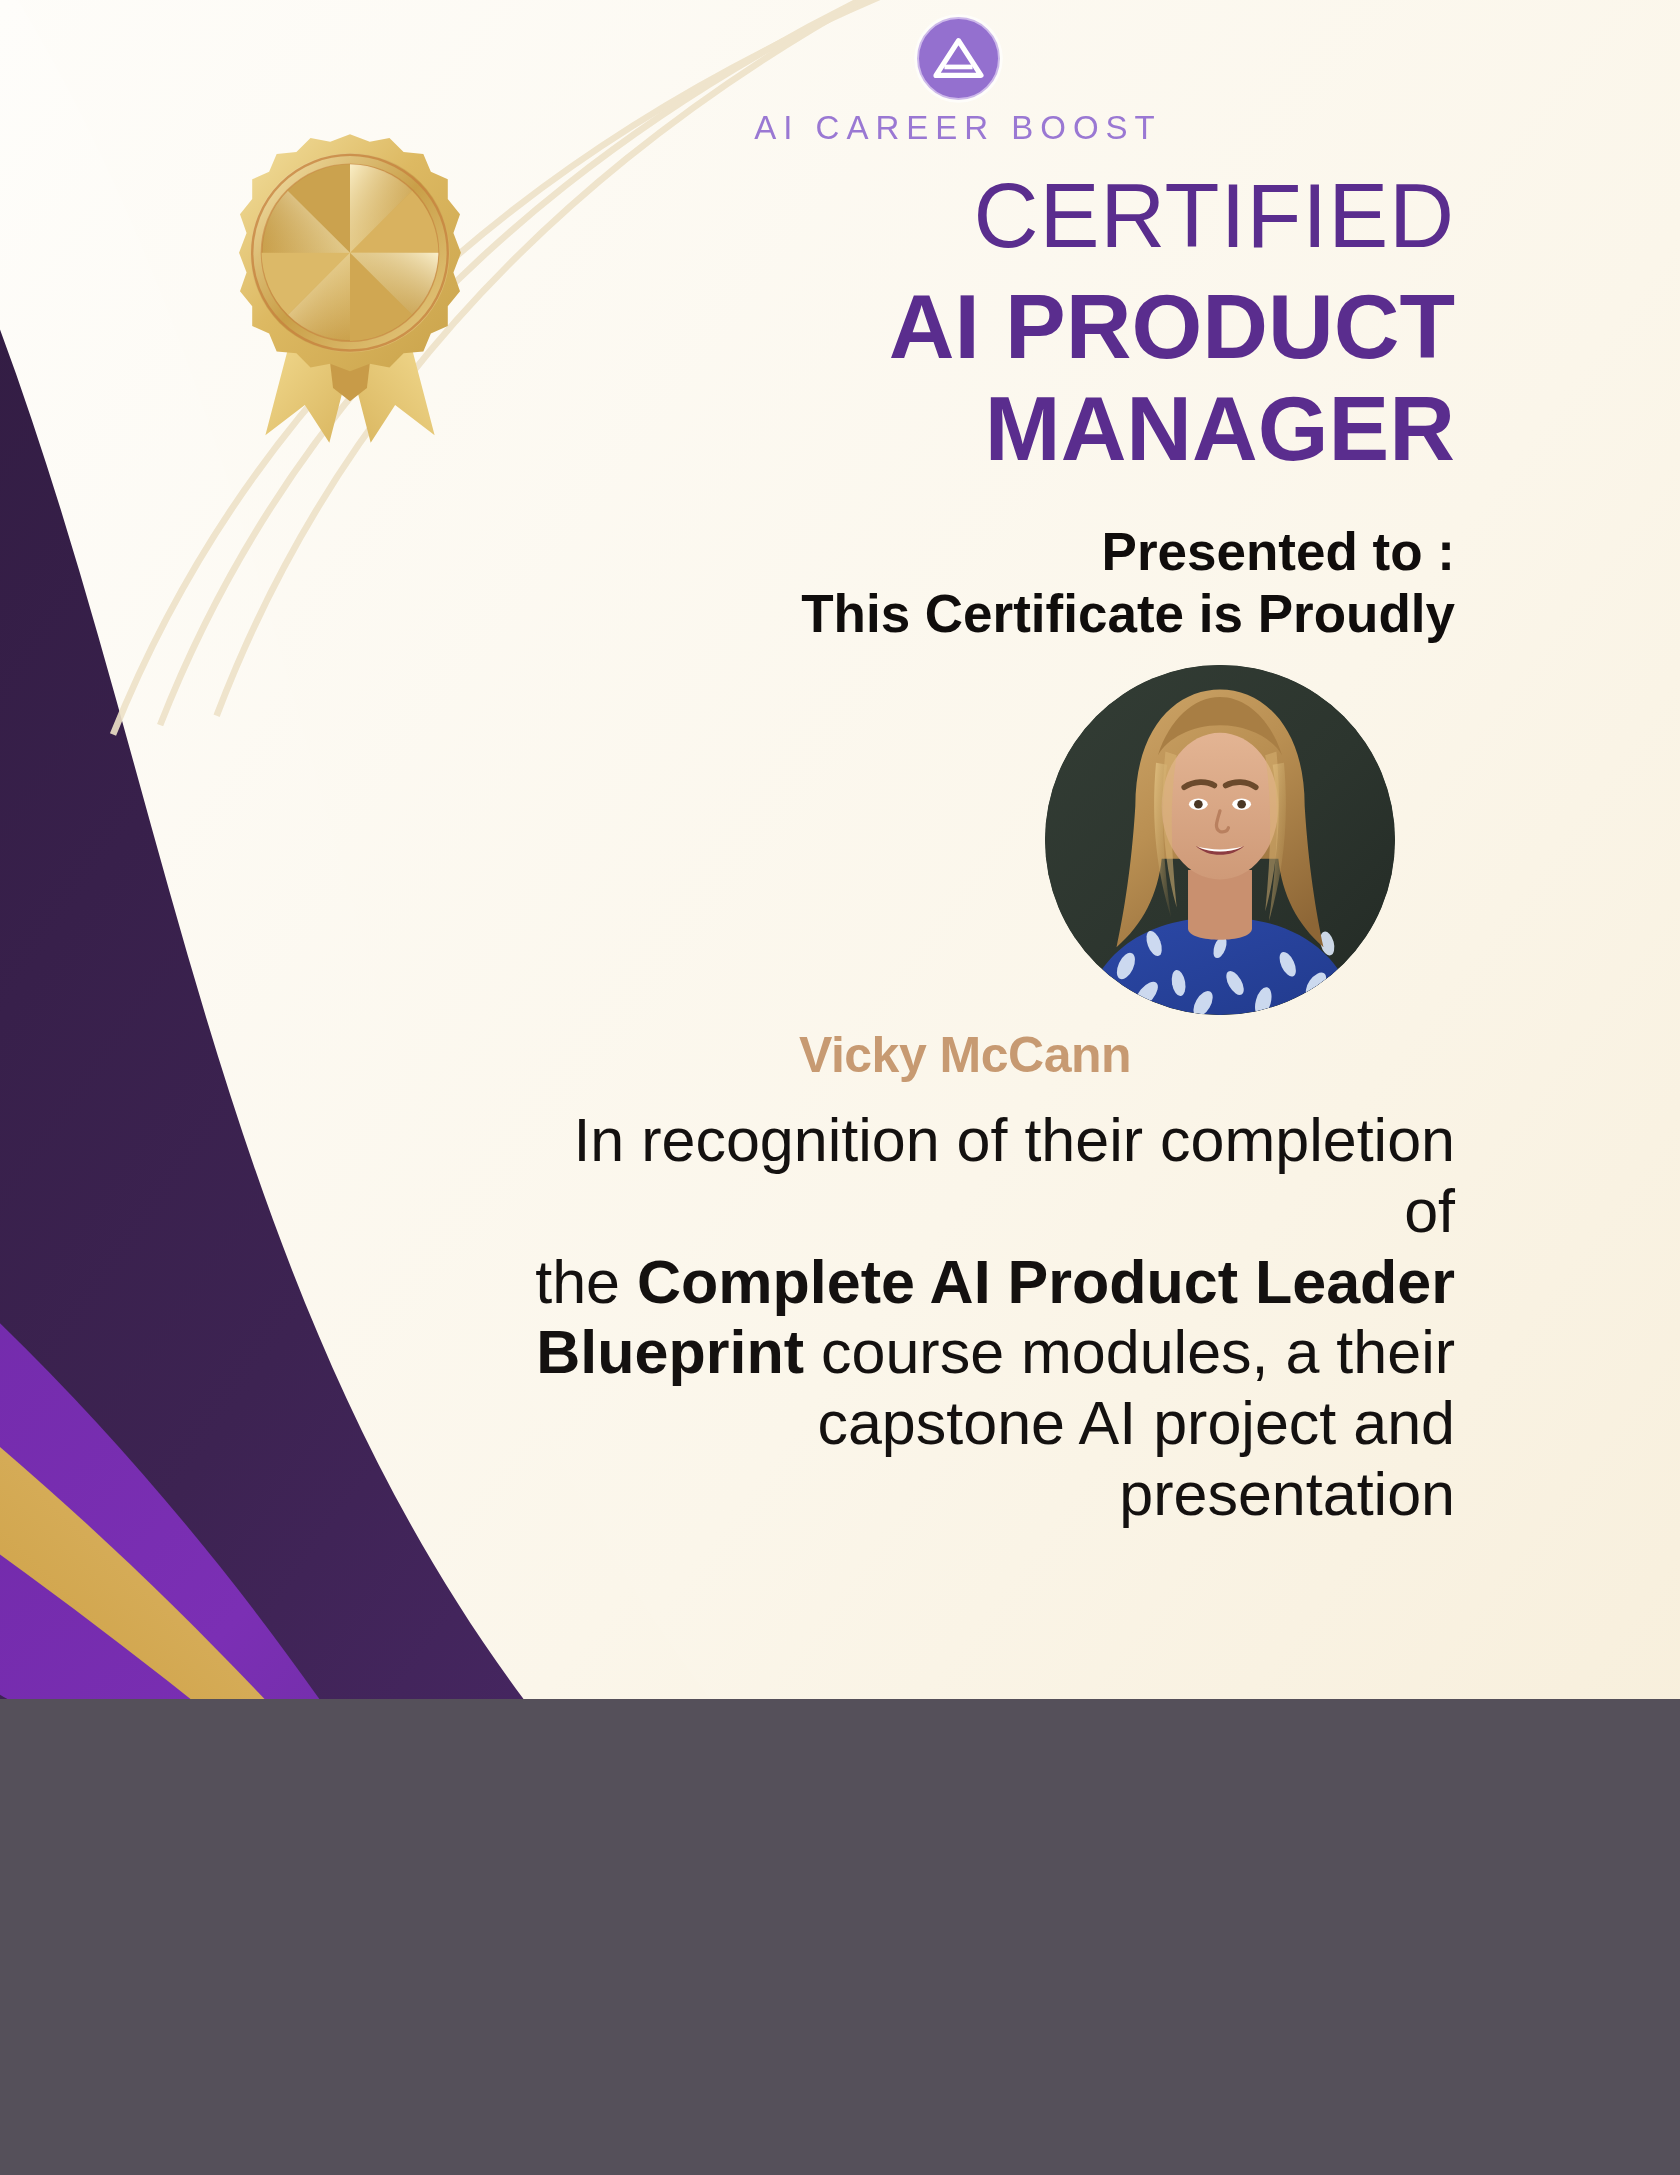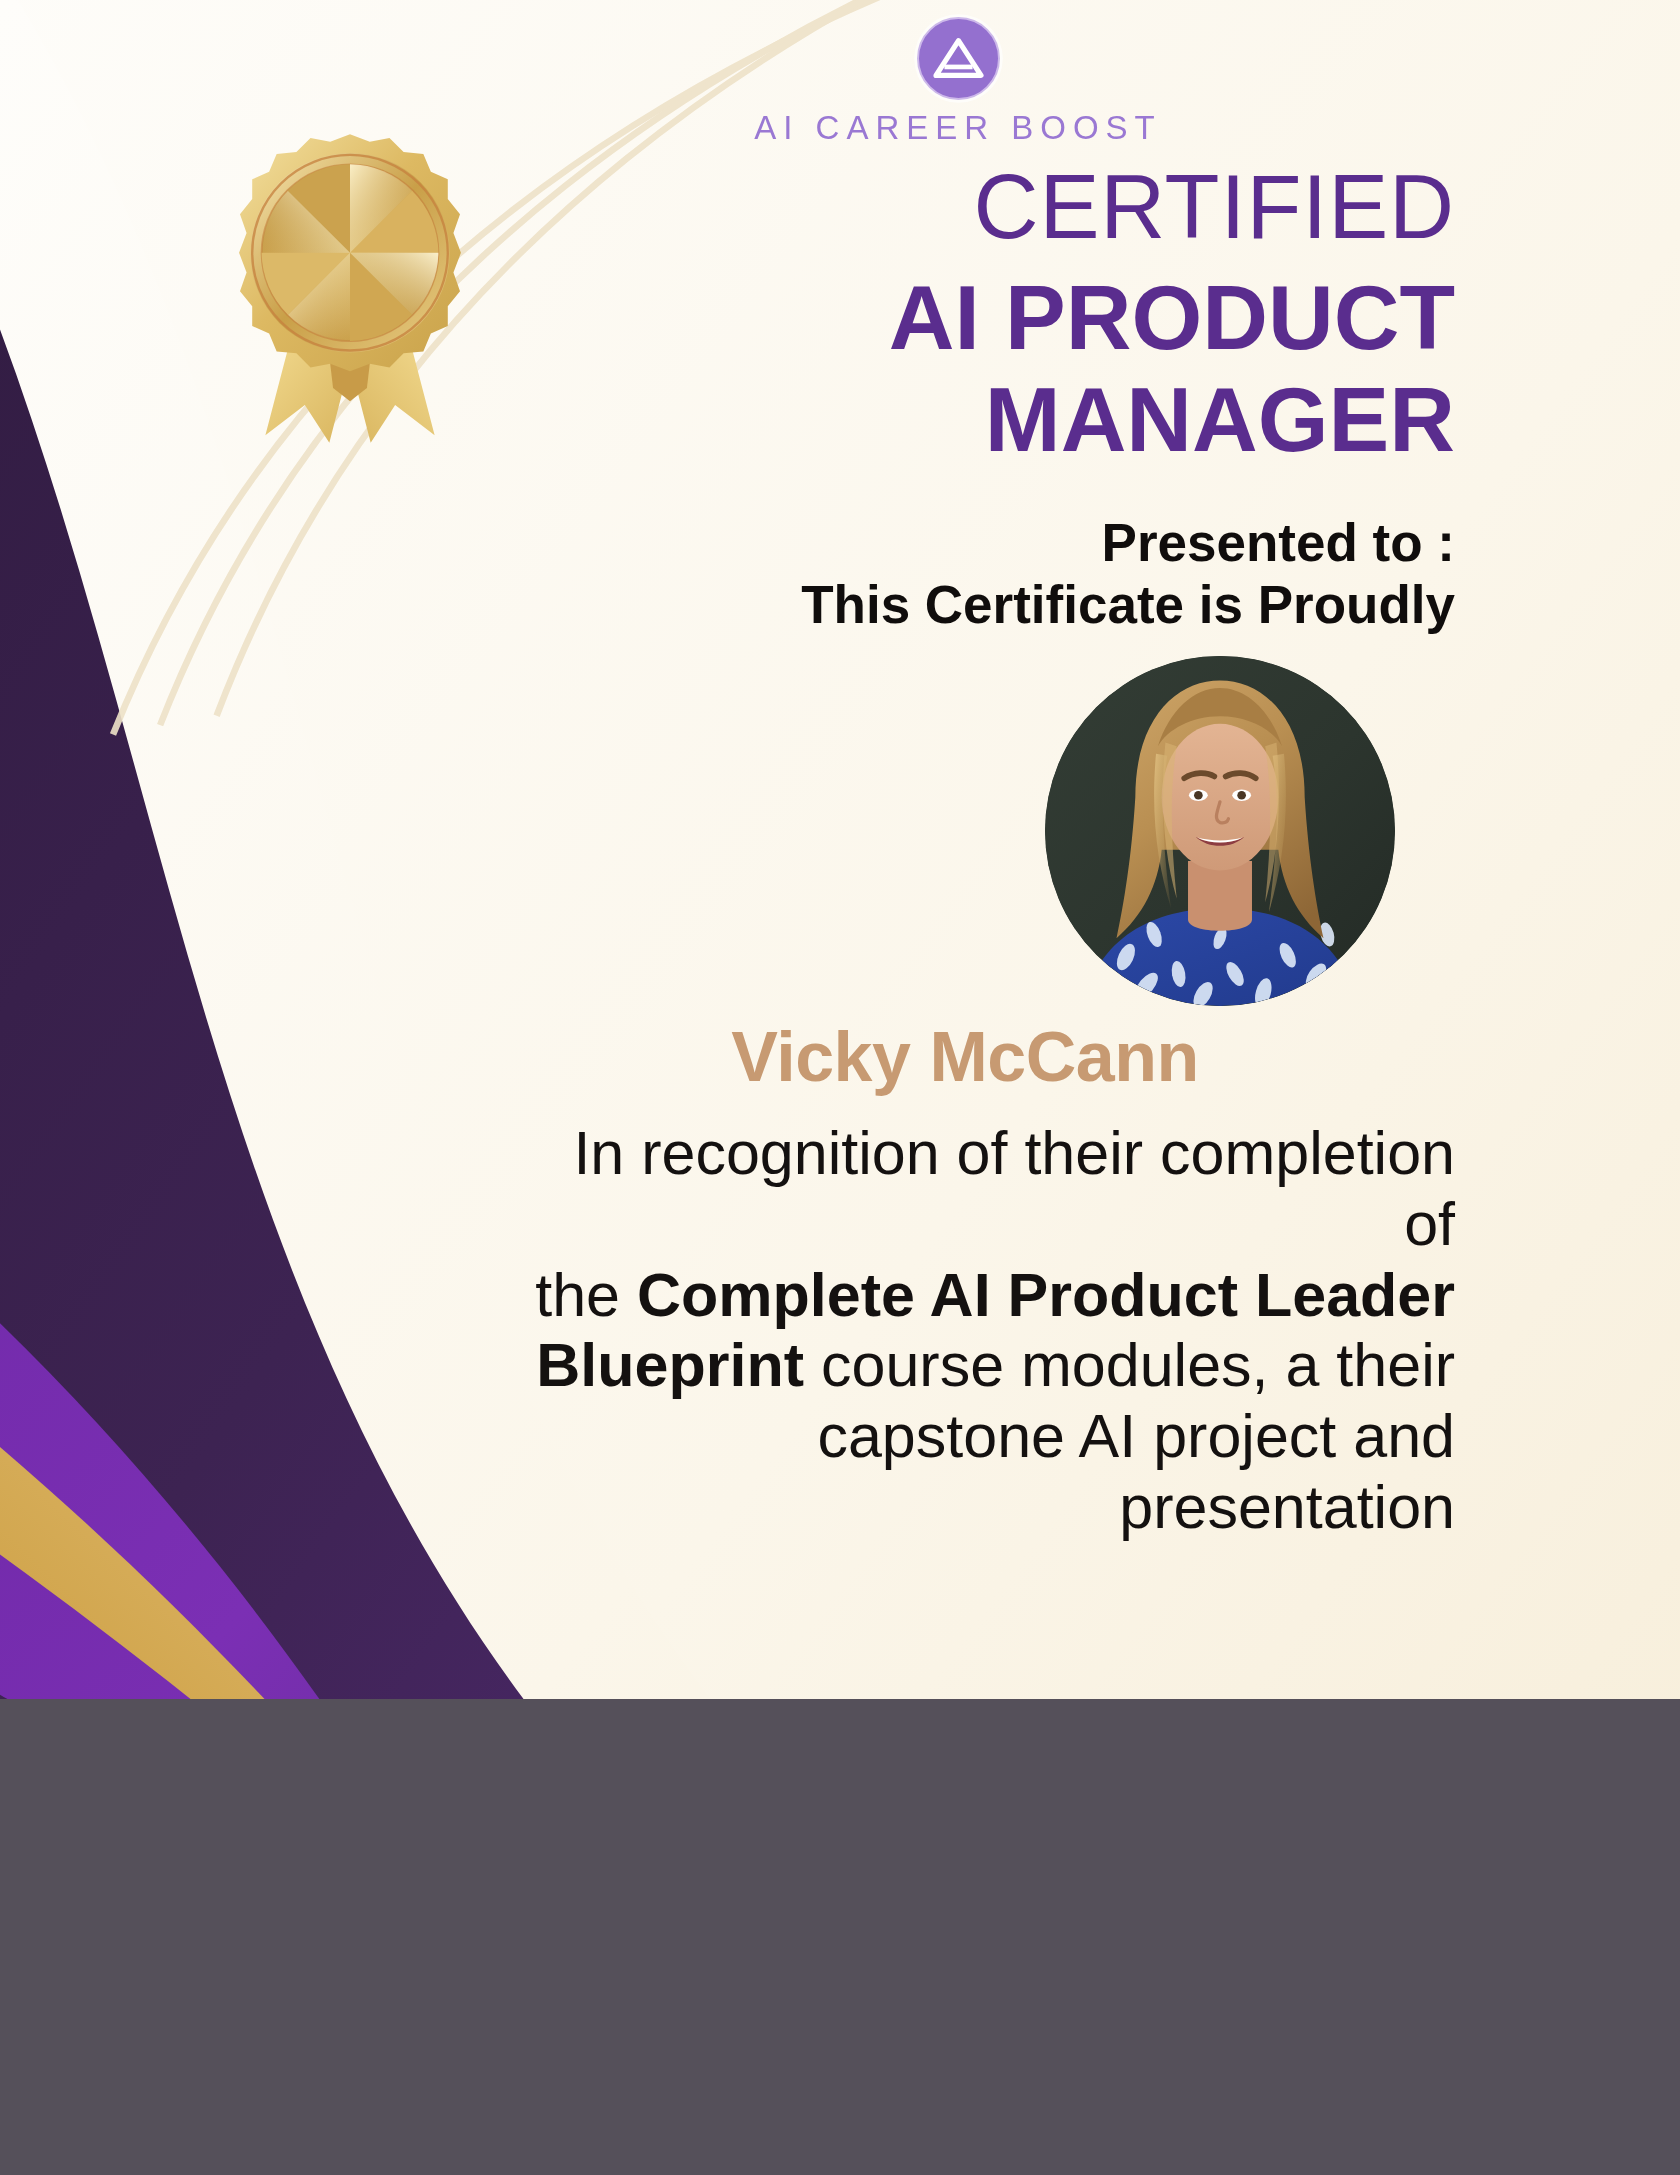--- a/index.html
+++ b/index.html
@@ -56,21 +56,21 @@
     letter-spacing:7px;
     font-weight:400;
   }
 
   .t-certified{
     color:#5a2d8e;
     font-size:90px;
     font-weight:400;
     letter-spacing:0.9px;
     line-height:1.22;
-    margin-top:6px;
+    margin-top:15px;
   }
   .t-main{
     color:#5a2d8e;
     font-size:91px;
     font-weight:700;
     letter-spacing:0px;
     line-height:1.12;
     margin-top:3.8px;
   }
   .t-main .l2{display:block;}
@@ -90,21 +90,21 @@
     margin-right:60px;
   }
   .portrait{
     width:350px;height:350px;border-radius:50%;
     overflow:hidden;position:relative;
     background:#2f3a33;
   }
 
   .t-name{
     color:#c79a72;
-    font-size:70px;
+    font-size:50px;
     font-weight:700;
     letter-spacing:-0.5px;
     margin-top:11.3px;
     margin-right:38px;
     text-align:center;
   }
 
   .t-body{
     color:#141110;
     font-size:61px;

